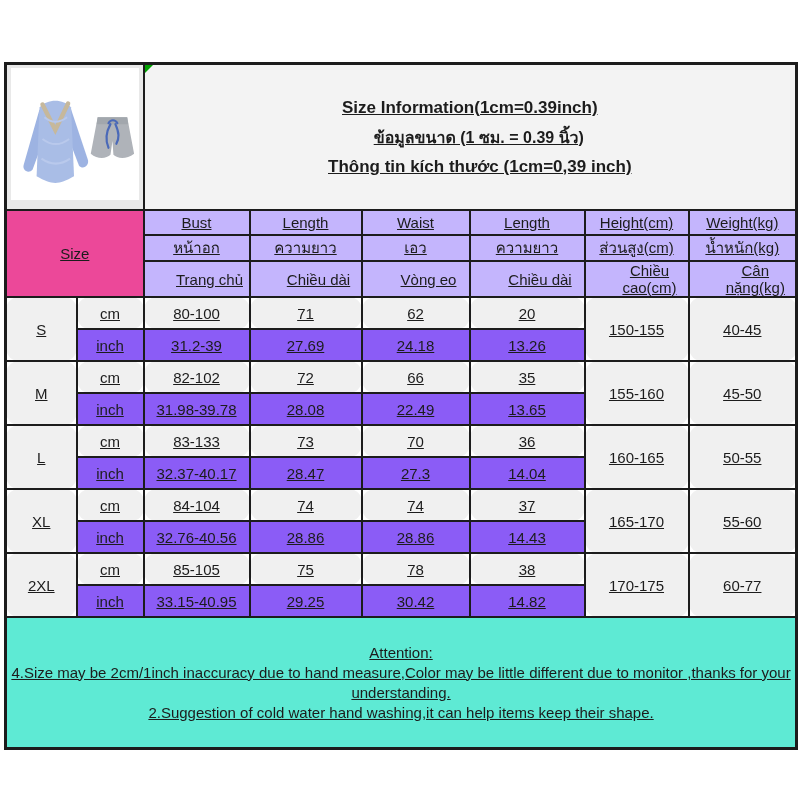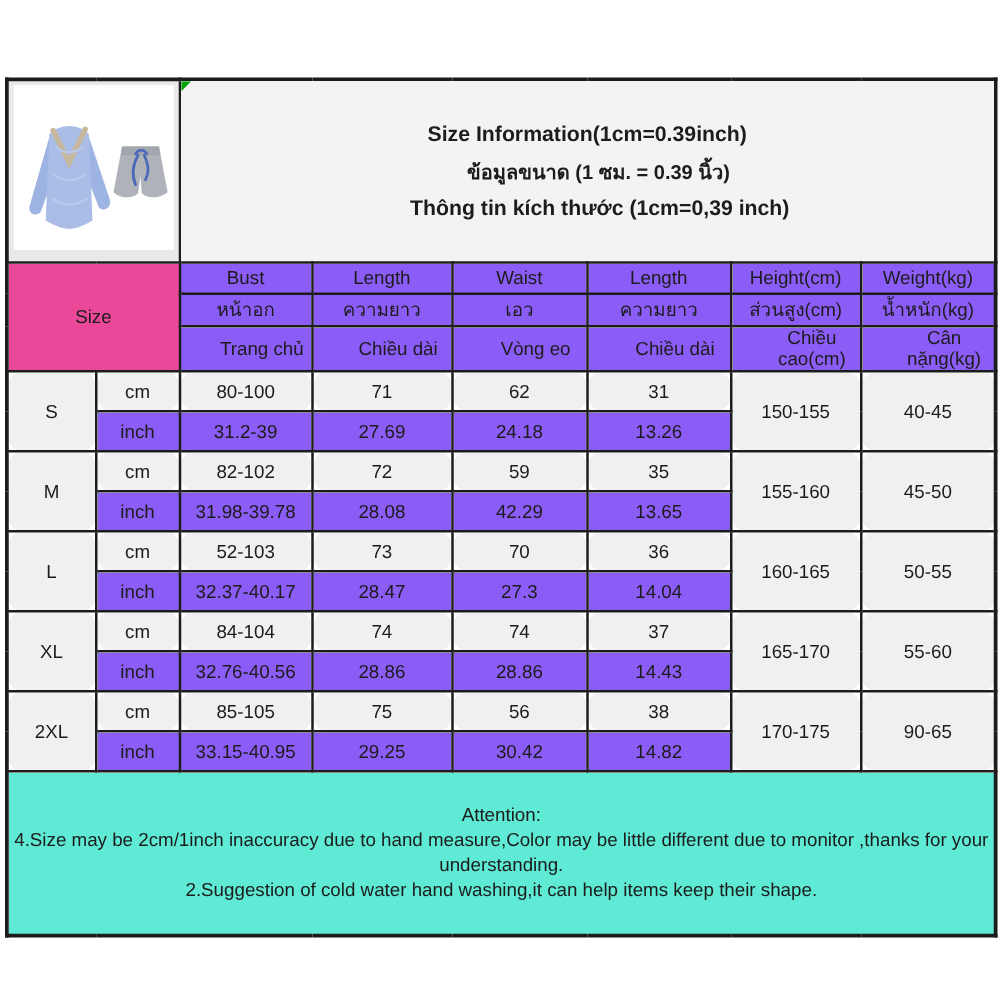--- a/index.html
+++ b/index.html
@@ -6,20 +6,21 @@
   body{
     width:800px;height:800px;background:#ffffff;overflow:hidden;
     font-family:"Liberation Sans","DejaVu Sans",sans-serif;
     color:#1c1c1c;
   }
   .sheet{position:relative;width:800px;height:800px;}
   table.size-table{
     position:absolute;left:4px;top:62px;width:791px;
     border-collapse:collapse;table-layout:fixed;
     border:3px solid #1c1c1c;
+    text-decoration:underline;
   }
   table.size-table td{
     border:2px solid #1c1c1c;
     text-align:center;vertical-align:middle;
     padding:0;overflow:hidden;
     font-size:15px;font-weight:400;
   }
   
   td.image-cell{background:#e9e9e9;height:144px;}
   .photo-frame{width:128px;height:132px;background:#ffffff;margin:2px auto 8px auto;
@@ -27,21 +28,21 @@
   td.title-cell{background:#f3f3f3;position:relative;}
   .title-en{font-size:17px;font-weight:700;margin:0 0 7px 0;}
   .title-th{font-size:16px;font-weight:700;margin:0 0 7px 0;padding-left:18px;}
   .title-vi{font-size:17px;font-weight:700;margin:0;padding-left:20px;}
   .corner-flag{
     position:absolute;left:0;top:0;width:0;height:0;
     border-top:8px solid #00a000;border-right:8px solid transparent;
   }
   
   td.size-head{background:#ec4899;font-size:28px;font-weight:700;}
-  td.col-head{background:#8b5cf6;font-weight:700;height:23px;font-size:14px;}
+  td.col-head{background:#c4b5fd;font-weight:700;height:23px;font-size:14px;}
   td.col-head.vi{font-size:15px;height:25px;padding-left:26px;}
   
   td.size-label{background:#e3e3e3;font-weight:700;font-size:16px;}
   td.unit-cell{font-weight:700;font-size:15px;}
   tr.cm-row td{background:#f0f0f0;height:30px;border-radius:13px;}
   tr.inch-row td{background:#8b5cf6;height:30px;}
   td.merge-cell{background:#f0f0f0;}
   
   td.attention-cell{
     background:#5eead4;height:129px;text-align:left;vertical-align:top;
@@ -124,54 +125,54 @@
     <td class="col-head vi">Chiều cao(cm)</td>
     <td class="col-head vi">Cân nặng(kg)</td>
   </tr>
 
   <tr class="cm-row">
     <td class="size-label" rowspan="2">S</td>
     <td class="unit-cell">cm</td>
     <td>80-100</td>
     <td>71</td>
     <td>62</td>
-    <td>31</td>
+    <td>20</td>
     <td class="merge-cell" rowspan="2">150-155</td>
     <td class="merge-cell" rowspan="2">40-45</td>
   </tr>
   <tr class="inch-row">
     <td class="unit-cell">inch</td>
     <td>31.2-39</td>
     <td>27.69</td>
     <td>24.18</td>
     <td>13.26</td>
   </tr>
 
   <tr class="cm-row">
     <td class="size-label" rowspan="2">M</td>
     <td class="unit-cell">cm</td>
     <td>82-102</td>
     <td>72</td>
-    <td>59</td>
+    <td>66</td>
     <td>35</td>
     <td class="merge-cell" rowspan="2">155-160</td>
     <td class="merge-cell" rowspan="2">45-50</td>
   </tr>
   <tr class="inch-row">
     <td class="unit-cell">inch</td>
     <td>31.98-39.78</td>
     <td>28.08</td>
-    <td>42.29</td>
+    <td>22.49</td>
     <td>13.65</td>
   </tr>
 
   <tr class="cm-row">
     <td class="size-label" rowspan="2">L</td>
     <td class="unit-cell">cm</td>
-    <td>52-103</td>
+    <td>83-133</td>
     <td>73</td>
     <td>70</td>
     <td>36</td>
     <td class="merge-cell" rowspan="2">160-165</td>
     <td class="merge-cell" rowspan="2">50-55</td>
   </tr>
   <tr class="inch-row">
     <td class="unit-cell">inch</td>
     <td>32.37-40.17</td>
     <td>28.47</td>
@@ -195,24 +196,24 @@
     <td>28.86</td>
     <td>28.86</td>
     <td>14.43</td>
   </tr>
 
   <tr class="cm-row">
     <td class="size-label" rowspan="2">2XL</td>
     <td class="unit-cell">cm</td>
     <td>85-105</td>
     <td>75</td>
-    <td>56</td>
+    <td>78</td>
     <td>38</td>
     <td class="merge-cell" rowspan="2">170-175</td>
-    <td class="merge-cell" rowspan="2">90-65</td>
+    <td class="merge-cell" rowspan="2">60-77</td>
   </tr>
   <tr class="inch-row">
     <td class="unit-cell">inch</td>
     <td>33.15-40.95</td>
     <td>29.25</td>
     <td>30.42</td>
     <td>14.82</td>
   </tr>
 
   <tr>

